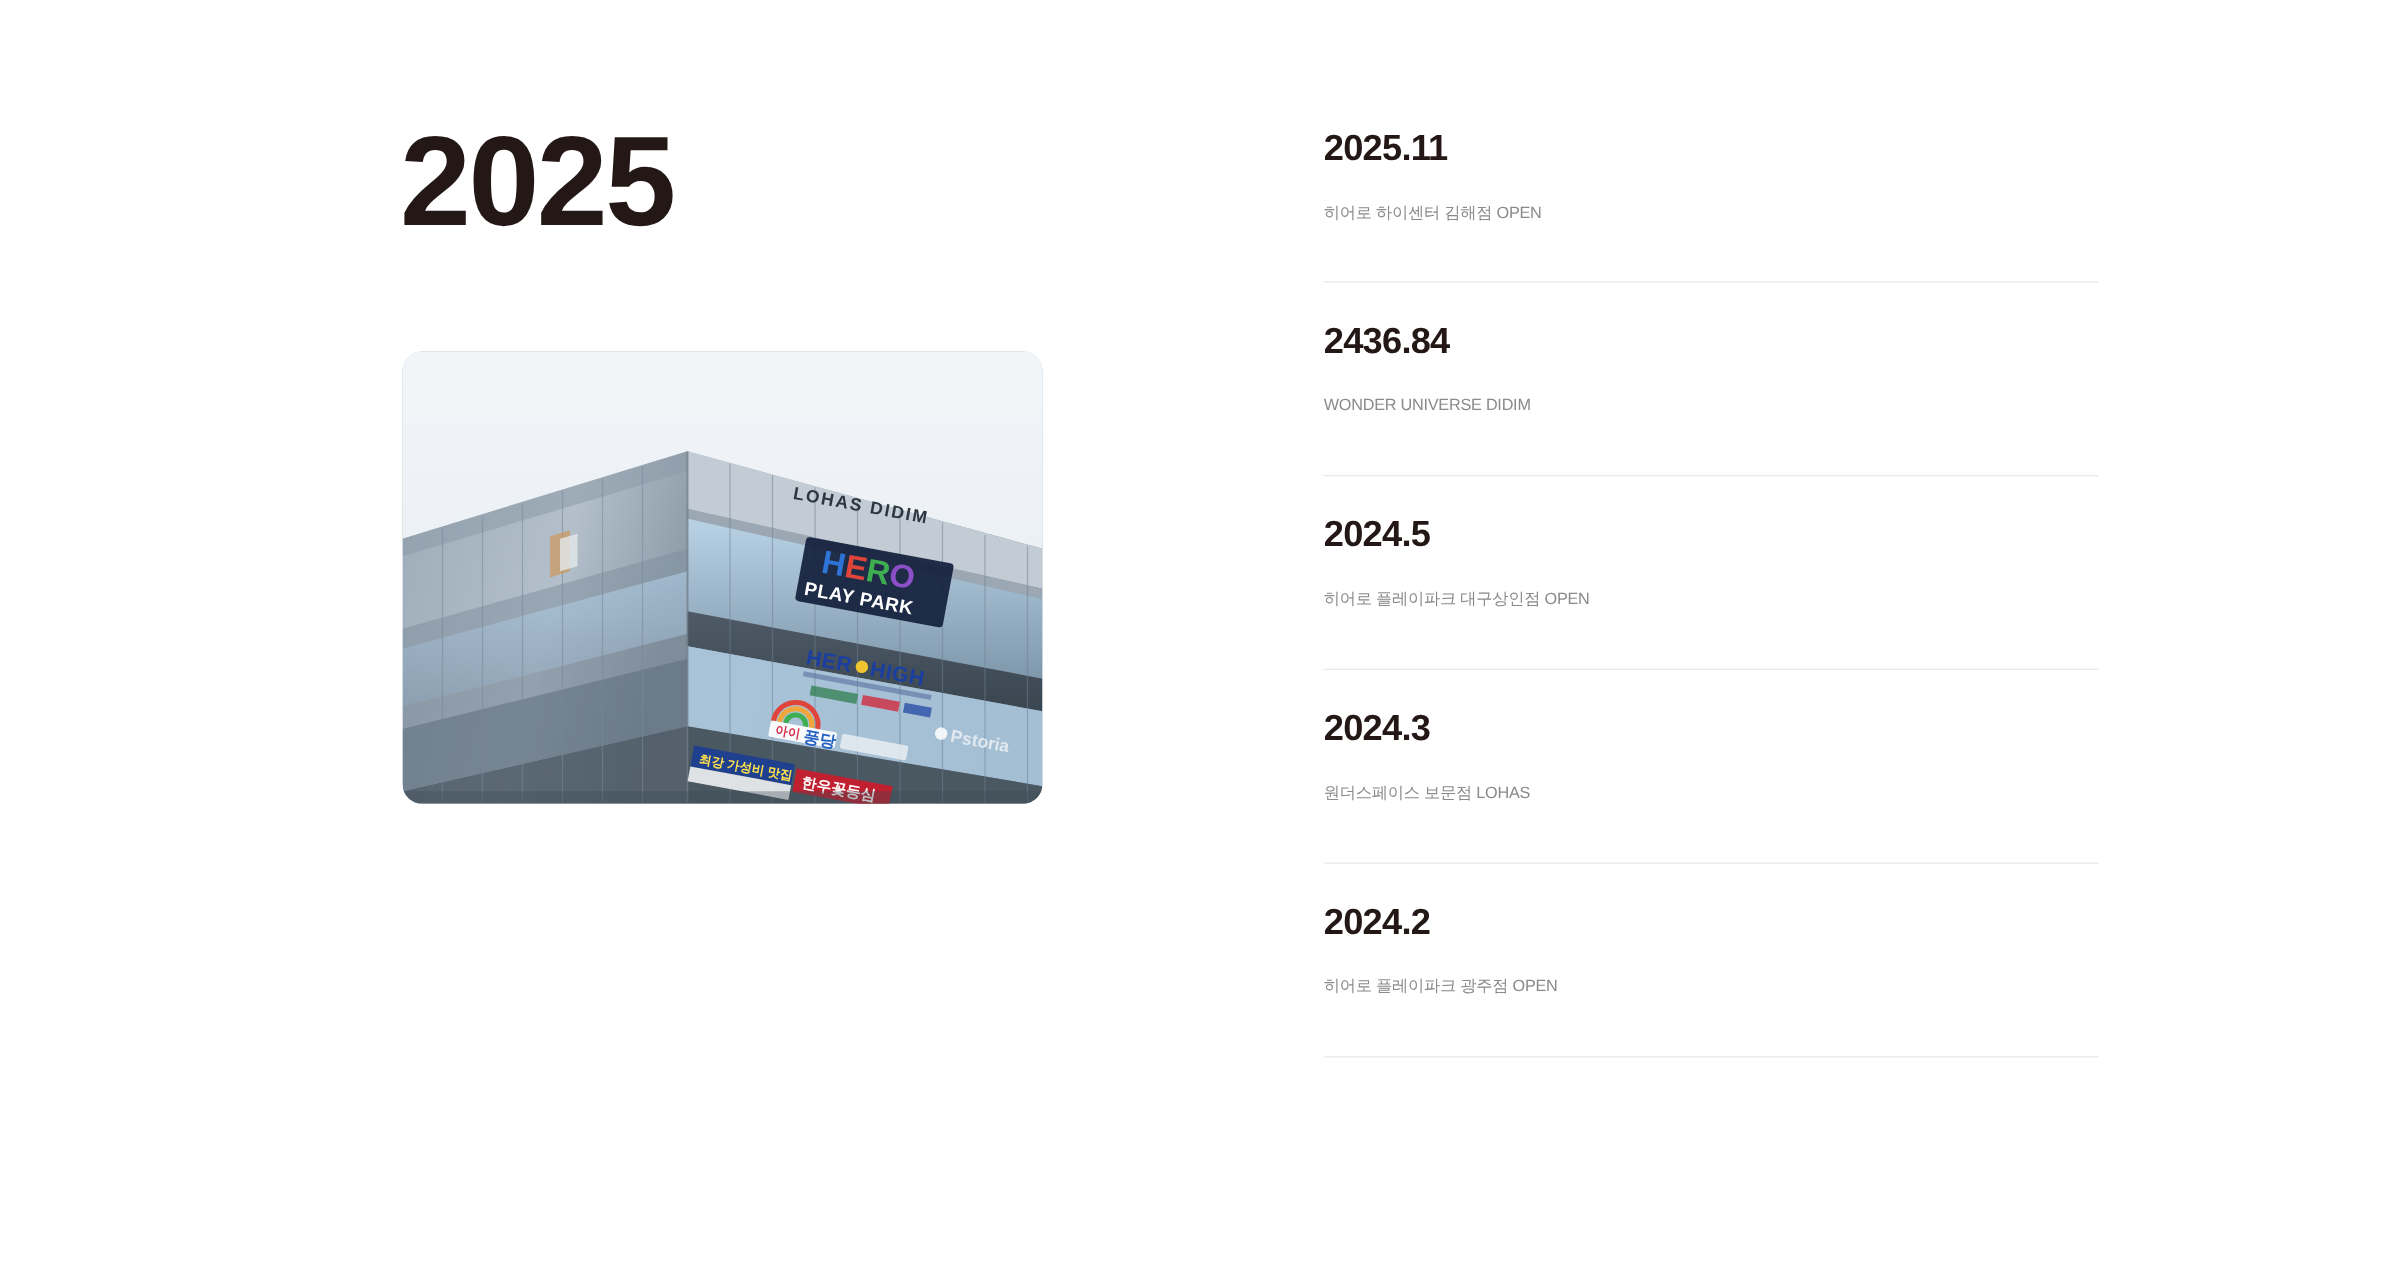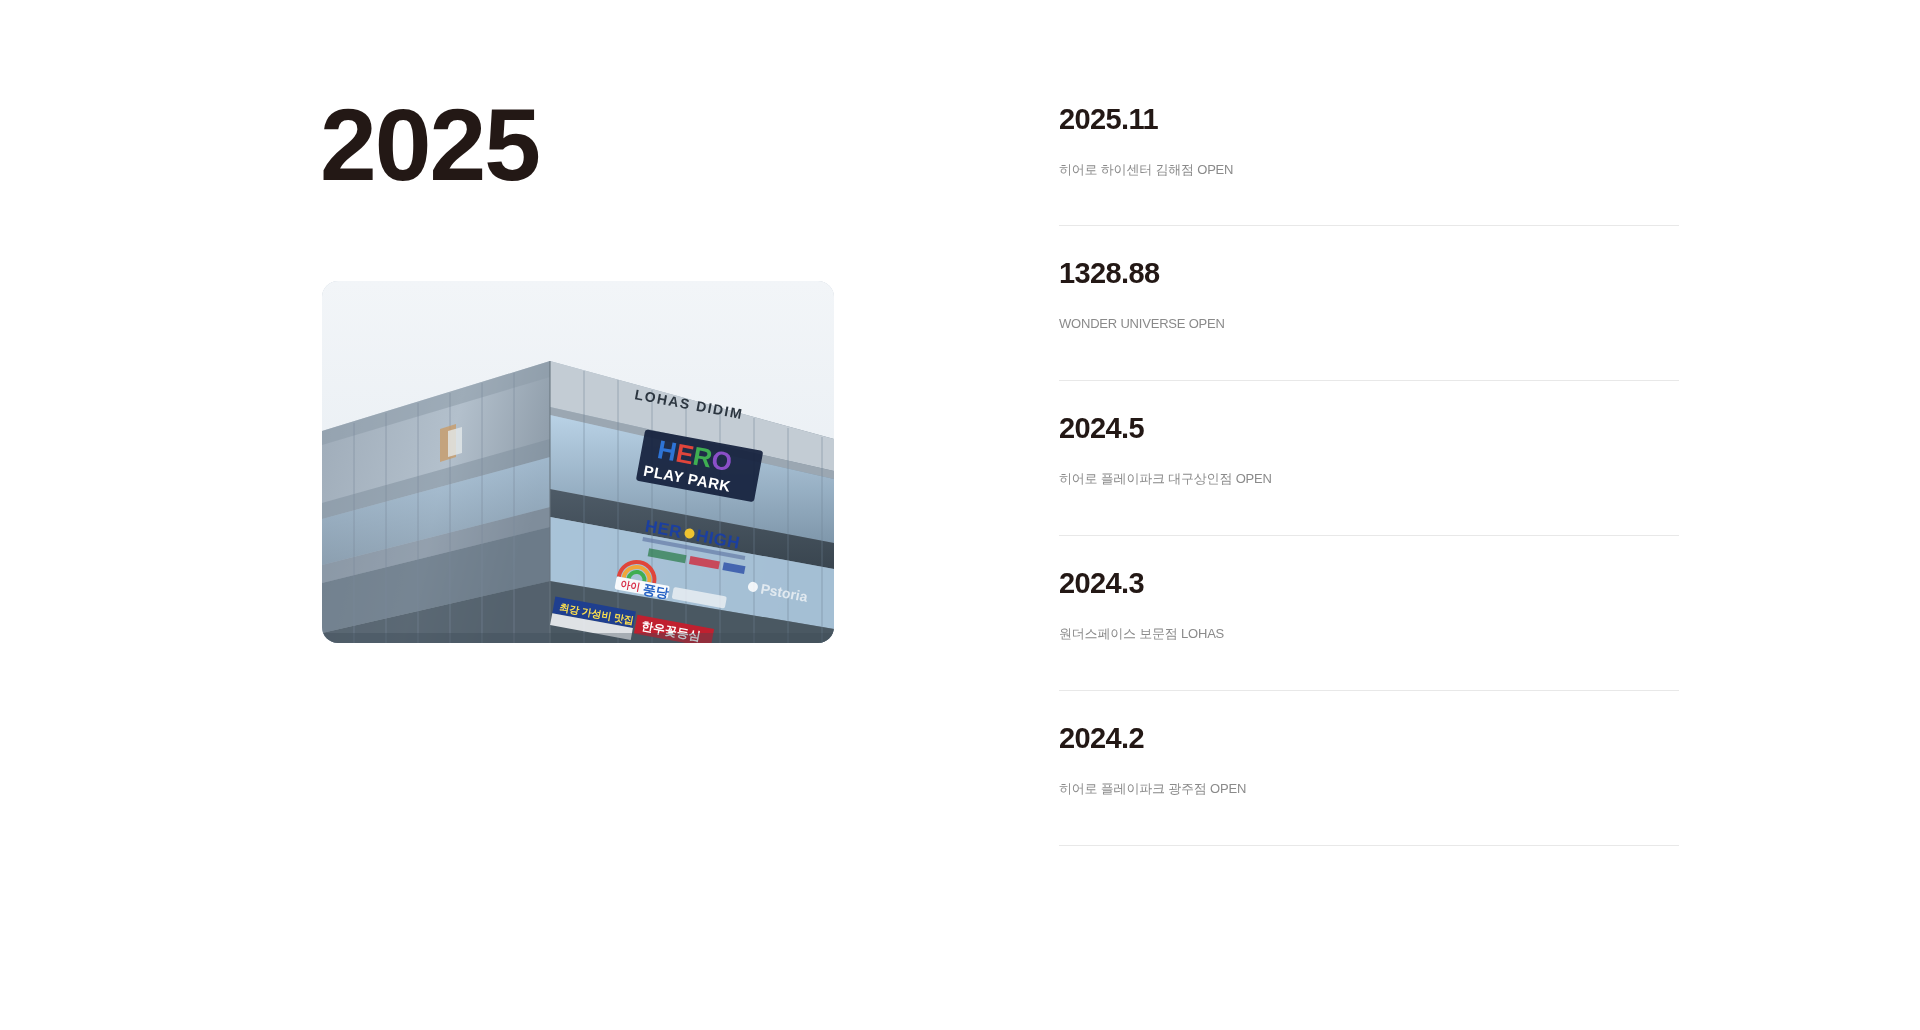--- a/index.html
+++ b/index.html
@@ -242,22 +242,22 @@
 
   <div class="timeline">
 
     <div class="tl-entry">
       <div class="tl-date">2025.11</div>
       <div class="tl-desc">히어로 하이센터 김해점 OPEN</div>
     </div>
 
 
     <div class="tl-entry">
-      <div class="tl-date">1328.88</div>
-      <div class="tl-desc">WONDER UNIVERSE OPEN</div>
+      <div class="tl-date">2436.84</div>
+      <div class="tl-desc">WONDER UNIVERSE DIDIM</div>
     </div>
 
     <div class="tl-entry">
       <div class="tl-date">2024.5</div>
       <div class="tl-desc">히어로 플레이파크 대구상인점 OPEN</div>
     </div>
 
     <div class="tl-entry">
       <div class="tl-date">2024.3</div>
       <div class="tl-desc">원더스페이스 보문점 LOHAS</div>

